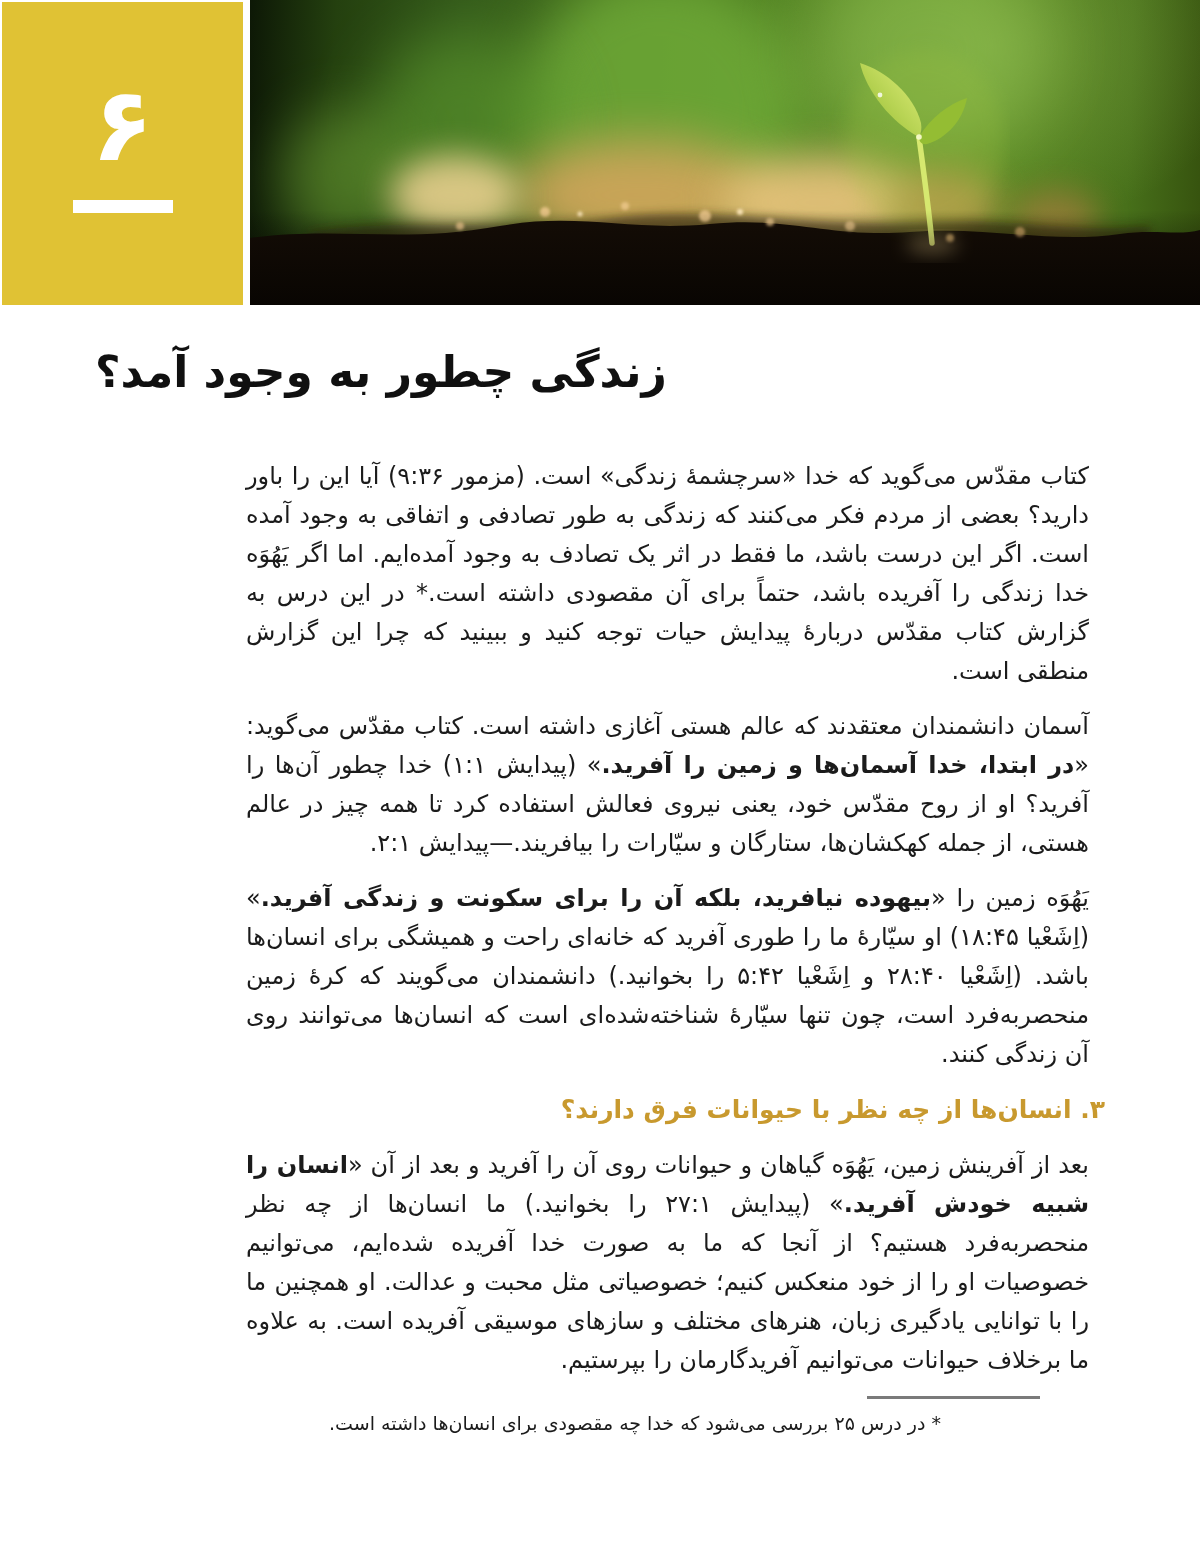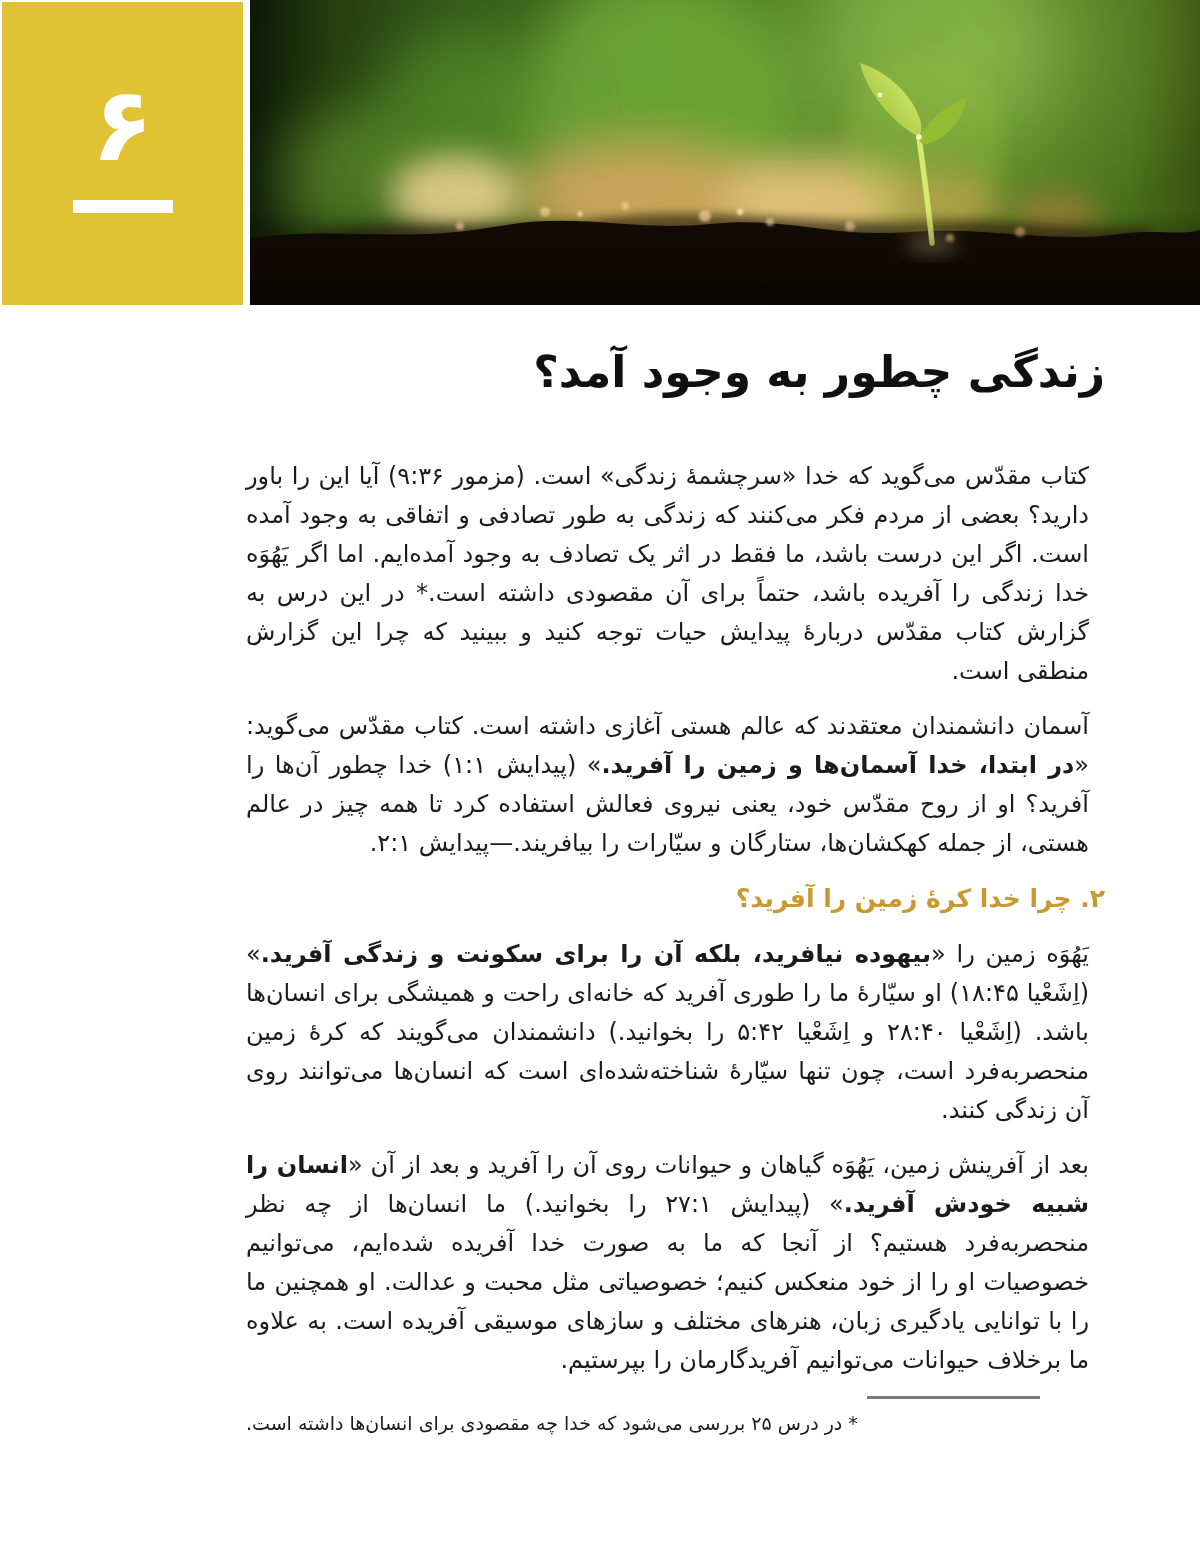--- a/index.html
+++ b/index.html
@@ -62,21 +62,21 @@
   .seedling{left:530px;top:25px;}
   .ph-dark{
     position:absolute;left:0;bottom:0;width:100%;height:95px;
     background:linear-gradient(0deg, rgba(5,3,1,.78), transparent);
   }
 
   
   .page-title{
     position:absolute; top:340px; right:95px; left:95px;
     margin:0;
-    text-align:right;
+    text-align:left;
     font-size:44px;
     line-height:64px;
     font-weight:bold;
     color:#101010;
   }
   .content{
     position:absolute; top:441px; right:95px;
     width:875px;
     font-size:24px;
     line-height:39px;
@@ -95,21 +95,21 @@
 
   .footnote{margin-top:10px; margin-left:0; margin-right:65px;}
   .footnote-rule{
     width:173px; height:3px;
     background:var(--rule-gray,#7a7a7a);
   }
   .footnote-text{
     margin-top:9px !important;
     font-size:19px;
     line-height:30px;
-    text-align:left;
+    text-align:center;
   }
 </style>
 </head>
 <body>
 
 <div class="page">
 
   <div class="lesson-box">
     <div class="lesson-number">۶</div>
     <div class="lesson-underline"></div>
@@ -177,25 +177,25 @@
 
   <main class="content">
 
     <p class="intro">کتاب مقدّس می‌گوید که خدا «سرچشمهٔ زندگی» است. (مزمور ۹:۳۶) آیا این را باور دارید؟ بعضی از مردم فکر می‌کنند که زندگی به طور تصادفی و اتفاقی به وجود آمده است. اگر این درست باشد، ما فقط در اثر یک تصادف به وجود آمده‌ایم. اما اگر یَهُوَه خدا زندگی را آفریده باشد، حتماً برای آن مقصودی داشته است.* در این درس به گزارش کتاب مقدّس دربارهٔ پیدایش حیات توجه کنید و ببینید که چرا این گزارش منطقی است.</p>
 
     <section>
       <p><span>آسمان دانشمندان معتقدند که عالم هستی آغازی داشته است. کتاب مقدّس می‌گوید: «</span><b class="bq">در ابتدا، خدا آسمان‌ها و زمین را آفرید.</b><span>» (پیدایش ۱:۱) خدا چطور آن‌ها را آفرید؟ او از روح مقدّس خود، یعنی نیروی فعالش استفاده کرد تا همه چیز در عالم هستی، از جمله کهکشان‌ها، ستارگان و سیّارات را بیافریند.—پیدایش ۲:۱.</span></p>
     </section>
 
     <section>
-      <h2 class="sec-heading">۲. چرا خدا کرهٔ زمین را آفرید؟</h2>
       <p><span>یَهُوَه زمین را «</span><b class="bq">بیهوده نیافرید، بلکه آن را برای سکونت و زندگی آفرید.</b><span>» (اِشَعْیا ۱۸:۴۵) او سیّارهٔ ما را طوری آفرید که خانه‌ای راحت و همیشگی برای انسان‌ها باشد. (اِشَعْیا ۲۸:۴۰ و اِشَعْیا ۵:۴۲ را بخوانید.) دانشمندان می‌گویند که کرهٔ زمین منحصربه‌فرد است، چون تنها سیّارهٔ شناخته‌شده‌ای است که انسان‌ها می‌توانند روی آن زندگی کنند.</span></p>
     </section>
 
     <section>
+      <h2 class="sec-heading">۳. انسان‌ها از چه نظر با حیوانات فرق دارند؟</h2>
       <p><span>بعد از آفرینش زمین، یَهُوَه گیاهان و حیوانات روی آن را آفرید و بعد از آن «</span><b class="bq">انسان را شبیه خودش آفرید.</b><span>» (پیدایش ۲۷:۱ را بخوانید.) ما انسان‌ها از چه نظر منحصربه‌فرد هستیم؟ از آنجا که ما به صورت خدا آفریده شده‌ایم، می‌توانیم خصوصیات او را از خود منعکس کنیم؛ خصوصیاتی مثل محبت و عدالت. او همچنین ما را با توانایی یادگیری زبان، هنرهای مختلف و سازهای موسیقی آفریده است. به علاوه ما برخلاف حیوانات می‌توانیم آفریدگارمان را بپرستیم.</span></p>
     </section>
 
     <div class="footnote">
       <div class="footnote-rule"></div>
       <p class="footnote-text">* در درس ۲۵ بررسی می‌شود که خدا چه مقصودی برای انسان‌ها داشته است.</p>
     </div>
 
   </main>
 </div>

